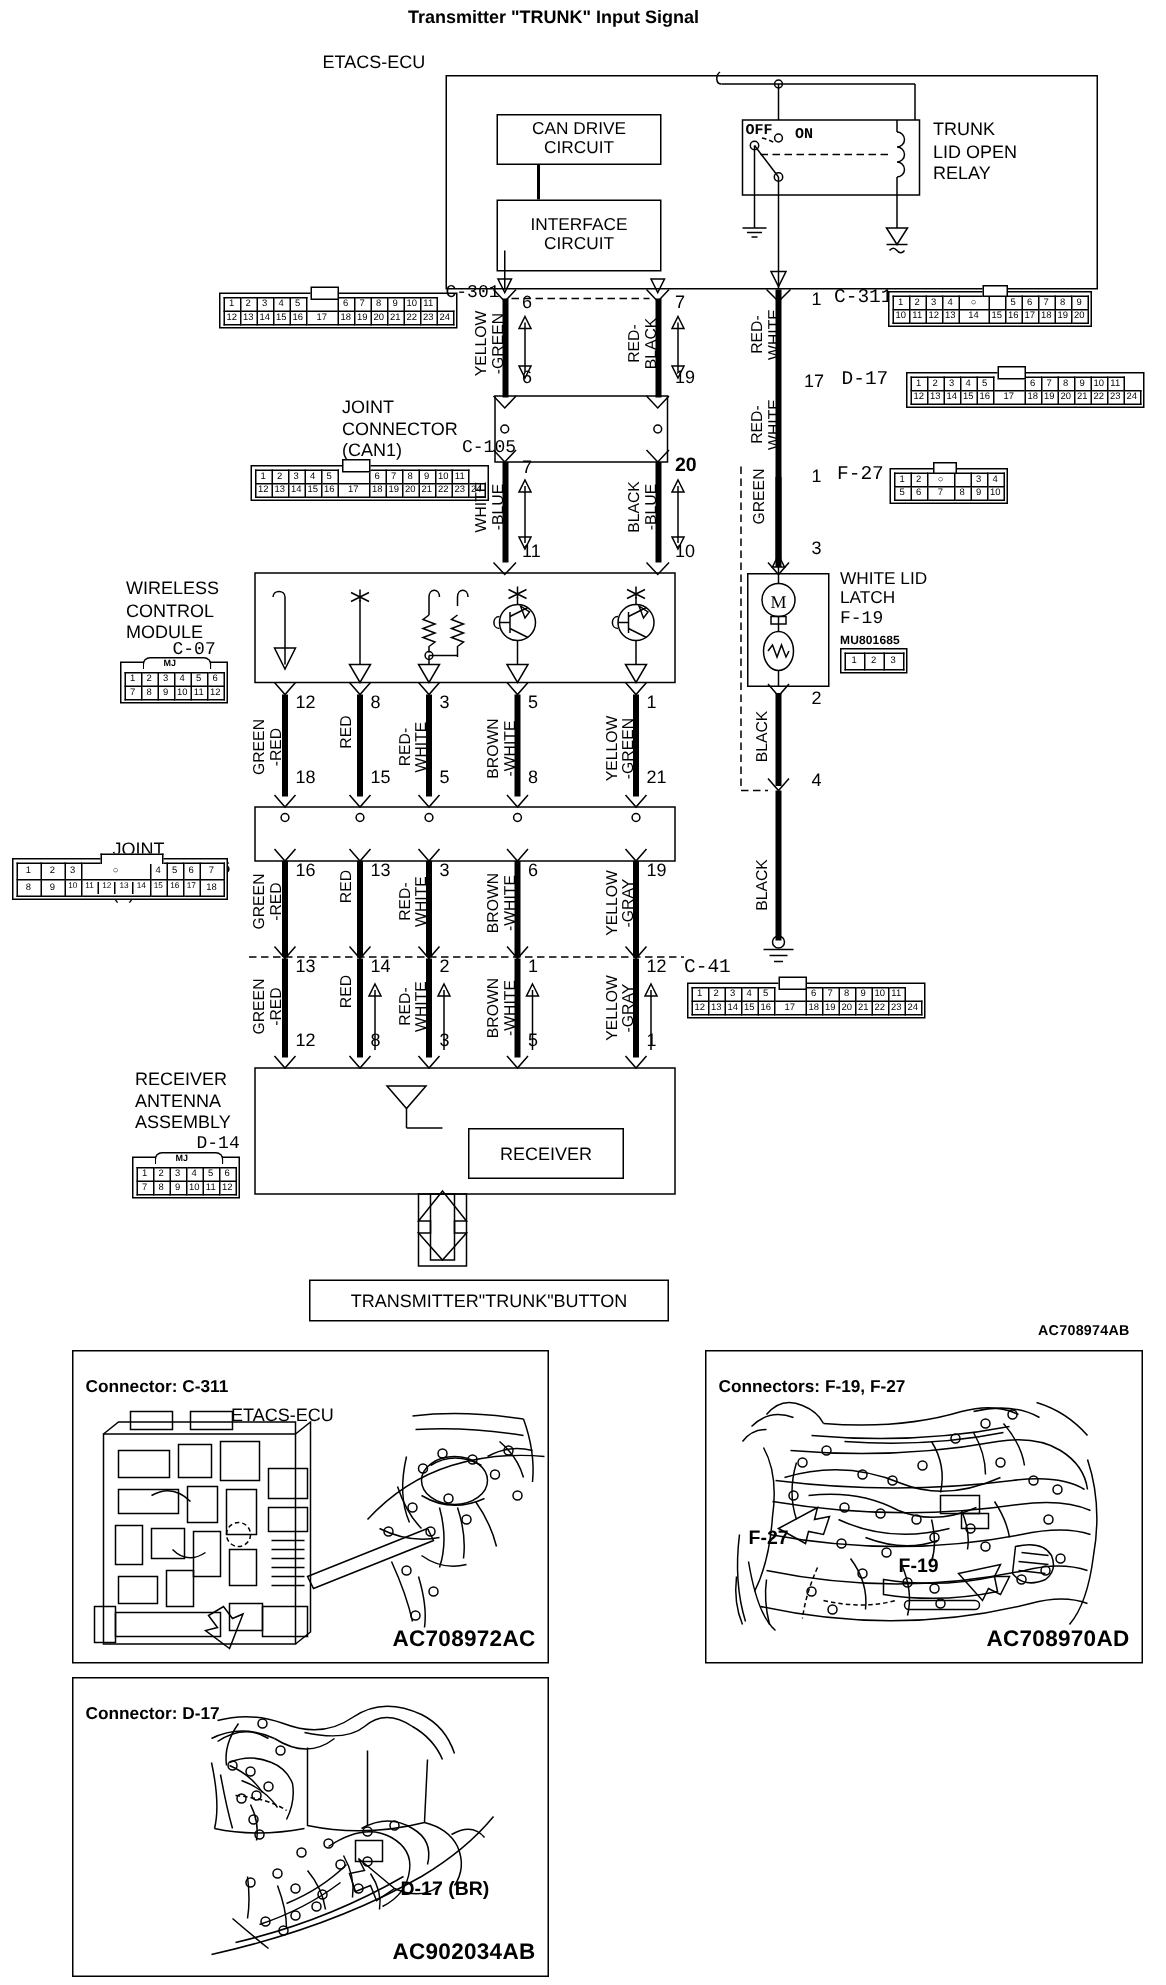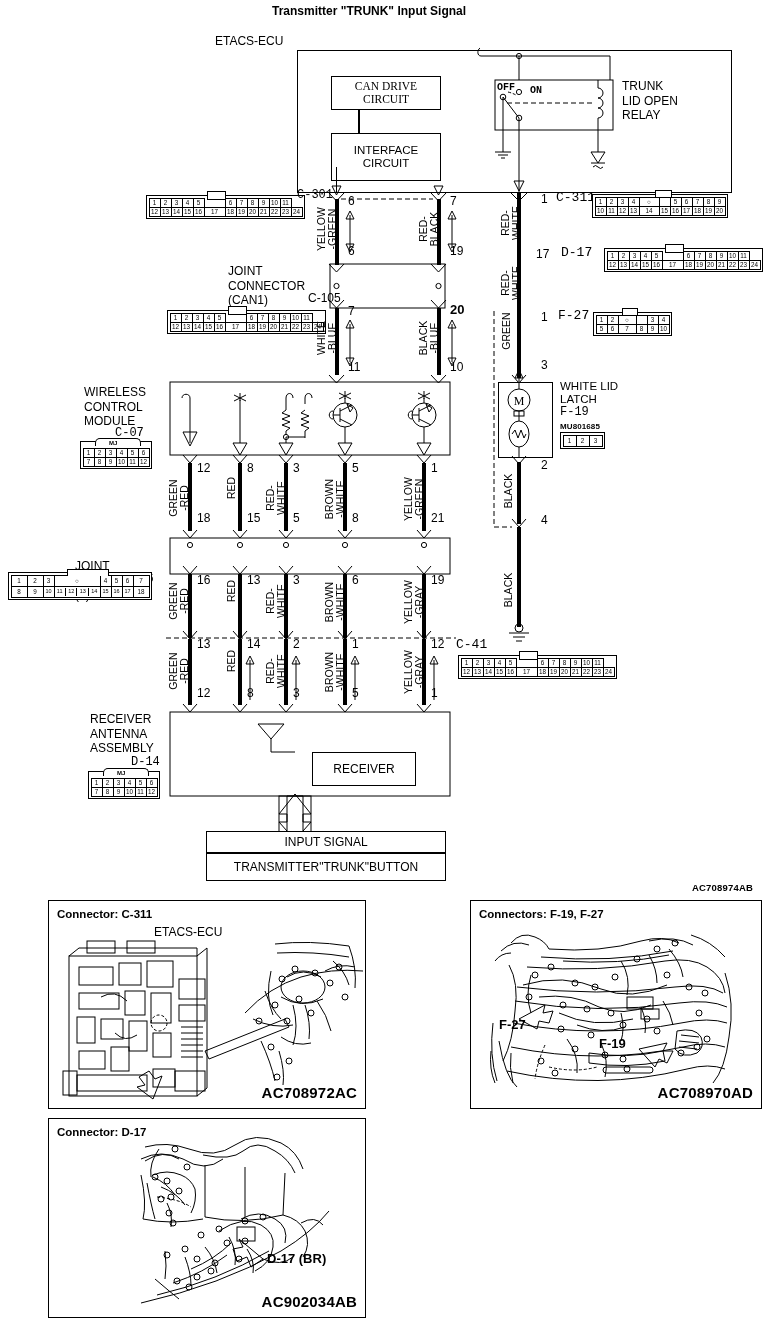--- a/index.html
+++ b/index.html
@@ -21,40 +21,40 @@
   .thin{position:absolute;background:#000;width:1.4px;}
   
   .conn{position:absolute;border:1.5px solid #000;background:#fff;padding:1.5px;}
   .conn table{border-collapse:collapse;}
   .conn td{border:1px solid #000;font-size:6.3px;line-height:7px;text-align:center;
            font-family:"Liberation Sans",sans-serif;min-width:9px;height:8px;padding:0 0.5px;}
   .conn td.blank{border:none;}
   .cap{position:absolute;border:1.4px solid #000;background:#fff;}
   
   .panel{position:absolute;border:1.6px solid #000;background:#fff;}
-  .panel .plabel{position:absolute;font-weight:bold;font-size:11.5px;}
+  .panel .plabel{position:absolute;font-weight:bold;font-size:11.5px;margin-top:11px;}
   .panel .acode{position:absolute;font-weight:bold;font-size:15px;letter-spacing:.2px;}
   svg{display:block;}
   .sketch{position:absolute;left:0;top:0;}
   .sketch path,.sketch line,.sketch polyline,.sketch circle,.sketch ellipse,
   .sketch rect,.sketch polygon{fill:none;stroke:#000;stroke-width:1;}
   .fillblk{fill:#000;stroke:none;}
 </style>
 </head>
 <body>
 
 <div class="root">
 
   <div class="t b" style="left:272px;top:6px;font-size:12px;">Transmitter "TRUNK" Input Signal</div>
 
   <div class="t" style="left:215px;top:36px;font-size:12px;">ETACS-ECU</div>
   <div class="box" style="left:297px;top:50px;width:435px;height:143px;"></div>
 
   <div class="boxin" style="left:331px;top:76px;width:110px;height:34px;">
-    <span style="white-space:pre-line;font-family:Liberation Serif, serif;" id="bind-can">CAN DRIVE
+    <span style="white-space:pre-line;" id="bind-can">CAN DRIVE
 CIRCUIT</span>
   </div>
 
   <div class="boxin" style="left:331px;top:133px;width:110px;height:48px;">
     <span style="white-space:pre-line;" id="bind-iface">INTERFACE
 CIRCUIT</span>
   </div>
 
   <div class="vline" style="left:358px;top:110px;height:23px;"></div>
 
@@ -280,21 +280,21 @@
 
   <div class="wire" style="left:437px;top:199px;height:66px;"></div>
   <div class="t" style="left:450px;top:196px;font-size:12px;">7</div>
   <div class="t" style="left:450px;top:246px;font-size:12px;">19</div>
   <div class="vt" style="left:418px;top:258px;text-align:center;width:58px;">RED-
 BLACK</div>
 
   <div class="t" style="left:228px;top:264px;font-size:12px;line-height:14.5px;white-space:pre-line;" id="bind-c105name">JOINT
 CONNECTOR
 (CAN1)</div>
-  <div class="t" style="left:308px;top:293px;font-size:12px;font-family:Liberation Sans, sans-serif;">C-105</div>
+  <div class="t" style="left:308px;top:293px;font-size:12px;font-family:Liberation Mono, monospace;">C-105</div>
   <div class="conn" style="left:167px;top:310px;">
     <div class="cap" style="left:60px;top:-5px;width:17px;height:7px;"></div>
     <table>
       <tbody>
           <tr>
             <td>1</td>
             <td>2</td>
             <td>3</td>
             <td>4</td>
             <td>5</td>
@@ -734,23 +734,20 @@
             <td>12</td>
           </tr>
     </tbody>
       </table>
   </div>
 
   <div class="boxin" style="left:312px;top:752px;width:104px;height:34px;font-size:12px;">
     <span>RECEIVER</span>
   </div>
 
-  <div class="boxin" style="left:206px;top:831px;width:240px;height:22px;font-size:12px;">
-    <span>INPUT SIGNAL</span>
-  </div>
   <div class="boxin" style="left:206px;top:853px;width:240px;height:28px;font-size:12px;">
     <span>TRANSMITTER"TRUNK"BUTTON</span>
   </div>
 
   <div class="t b mono" style="left:497px;top:82px;font-size:10px;text-align:right;">OFF</div>
   <div class="t b mono" style="left:530px;top:85px;font-size:10px;">ON</div>
   <div class="t" style="left:622px;top:79px;font-size:12px;line-height:14.5px;white-space:pre-line;" id="bind-relay">TRUNK
 LID OPEN
 RELAY</div>
 

